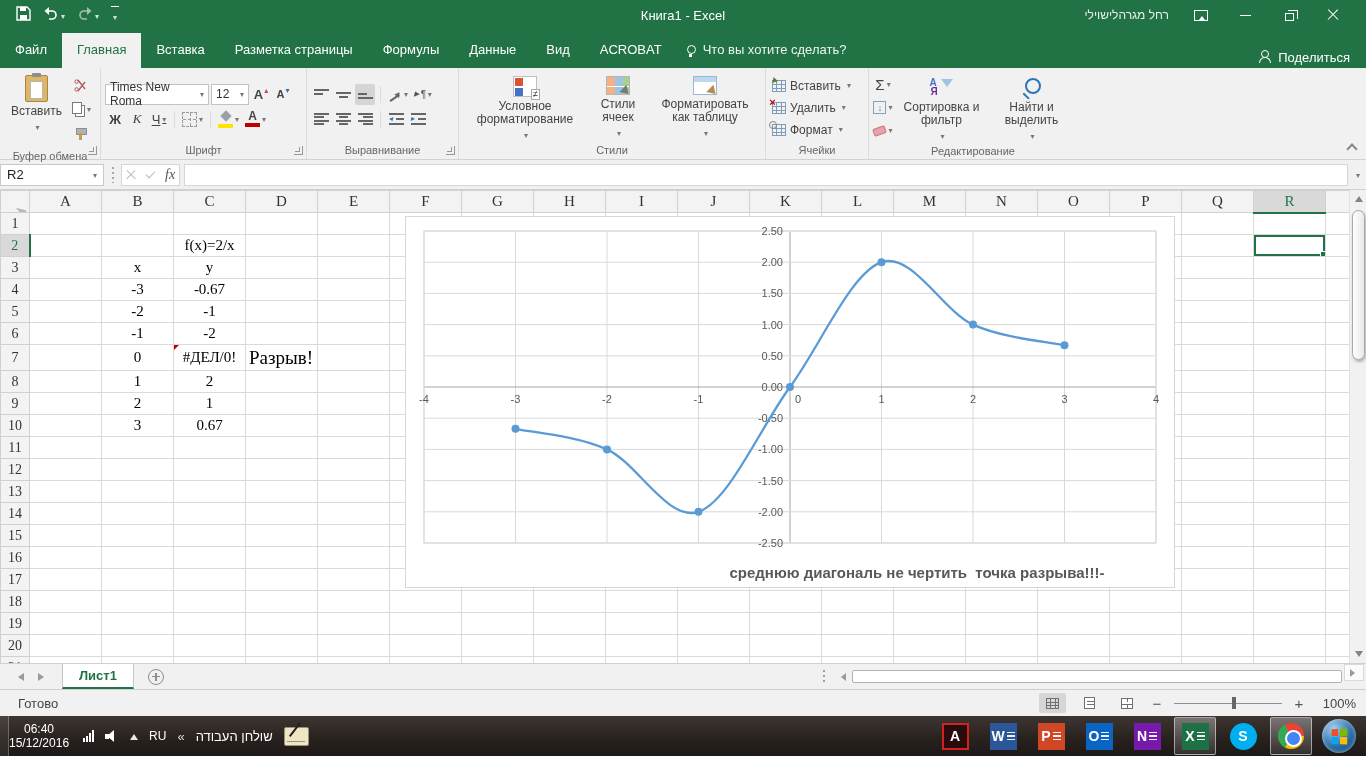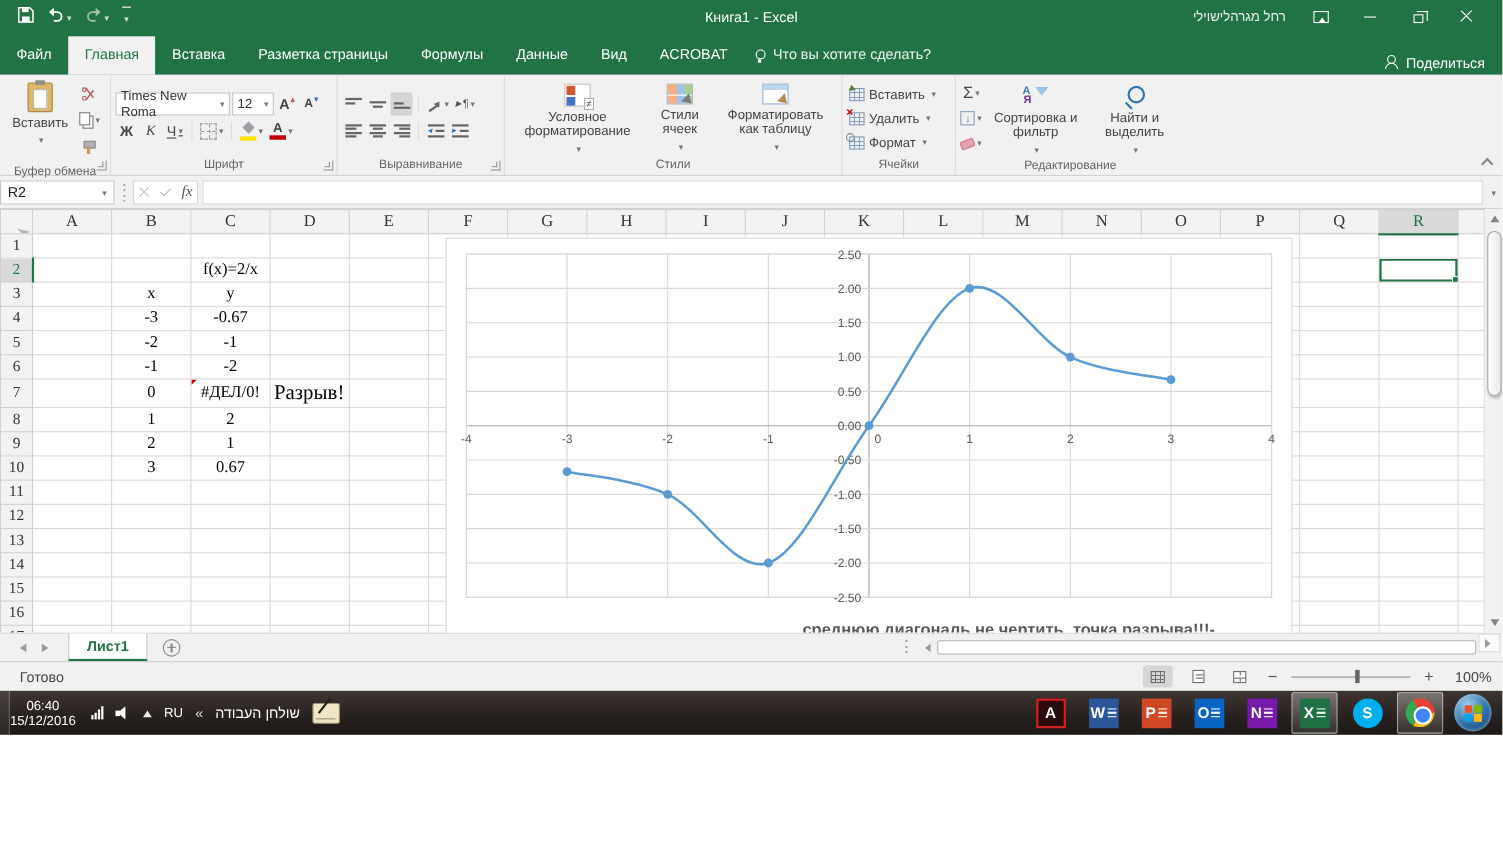--- a/index.html
+++ b/index.html
@@ -1,18 +1,18 @@
 <!DOCTYPE html>
 <html><head>
 <meta charset="utf-8">
 <style>
 *{box-sizing:border-box;margin:0;padding:0}
 html,body{width:1366px;height:768px;overflow:hidden}
 body{font-family:"Liberation Sans",sans-serif;background:#fff;font-size:13px;color:#444;cursor:default}
-.app{position:relative;width:1366px;height:668px;display:flex;flex-direction:column}
+.app{position:relative;width:1366px;height:756px;display:flex;flex-direction:column}
 
 
 .titlebar{height:30px;background:#217346;display:flex;align-items:center;color:#fff;flex:0 0 auto;position:relative}
 .qat{display:flex;align-items:center;gap:12px;padding-left:16px;z-index:2}
 .qat .dd::after{color:#cfe3d6}
 .title{position:absolute;left:0;right:0;text-align:center;font-size:13px;color:#fff}
 .tb-right{margin-left:auto;display:flex;align-items:center;gap:20px;padding-right:21px;z-index:2}
 .uname{font-size:12px;color:#e9f1ec;direction:rtl}
 .wbtn{display:flex;align-items:center;justify-content:center;width:24px;height:22px}
 .ic-min{width:11px;height:1px;background:#fff}
@@ -955,20 +955,42 @@
               <td class="cell"></td>
               <td class="cell"></td>
               <td class="cell"></td>
               <td class="cell"></td>
               <td class="cell"></td>
               <td class="cell"></td>
               <td class="cell"></td>
               <td class="cell"></td>
             </tr>
             <tr>
+              <th class="rh">20</th>
+              <td class="cell"></td>
+              <td class="cell"></td>
+              <td class="cell"></td>
+              <td class="cell"></td>
+              <td class="cell"></td>
+              <td class="cell"></td>
+              <td class="cell"></td>
+              <td class="cell"></td>
+              <td class="cell"></td>
+              <td class="cell"></td>
+              <td class="cell"></td>
+              <td class="cell"></td>
+              <td class="cell"></td>
+              <td class="cell"></td>
+              <td class="cell"></td>
+              <td class="cell"></td>
+              <td class="cell"></td>
+              <td class="cell"></td>
+              <td class="cell"></td>
+            </tr>
+            <tr>
               <th class="rh">21</th>
               <td class="cell"></td>
               <td class="cell"></td>
               <td class="cell"></td>
               <td class="cell"></td>
               <td class="cell"></td>
               <td class="cell"></td>
               <td class="cell"></td>
               <td class="cell"></td>
               <td class="cell"></td>

